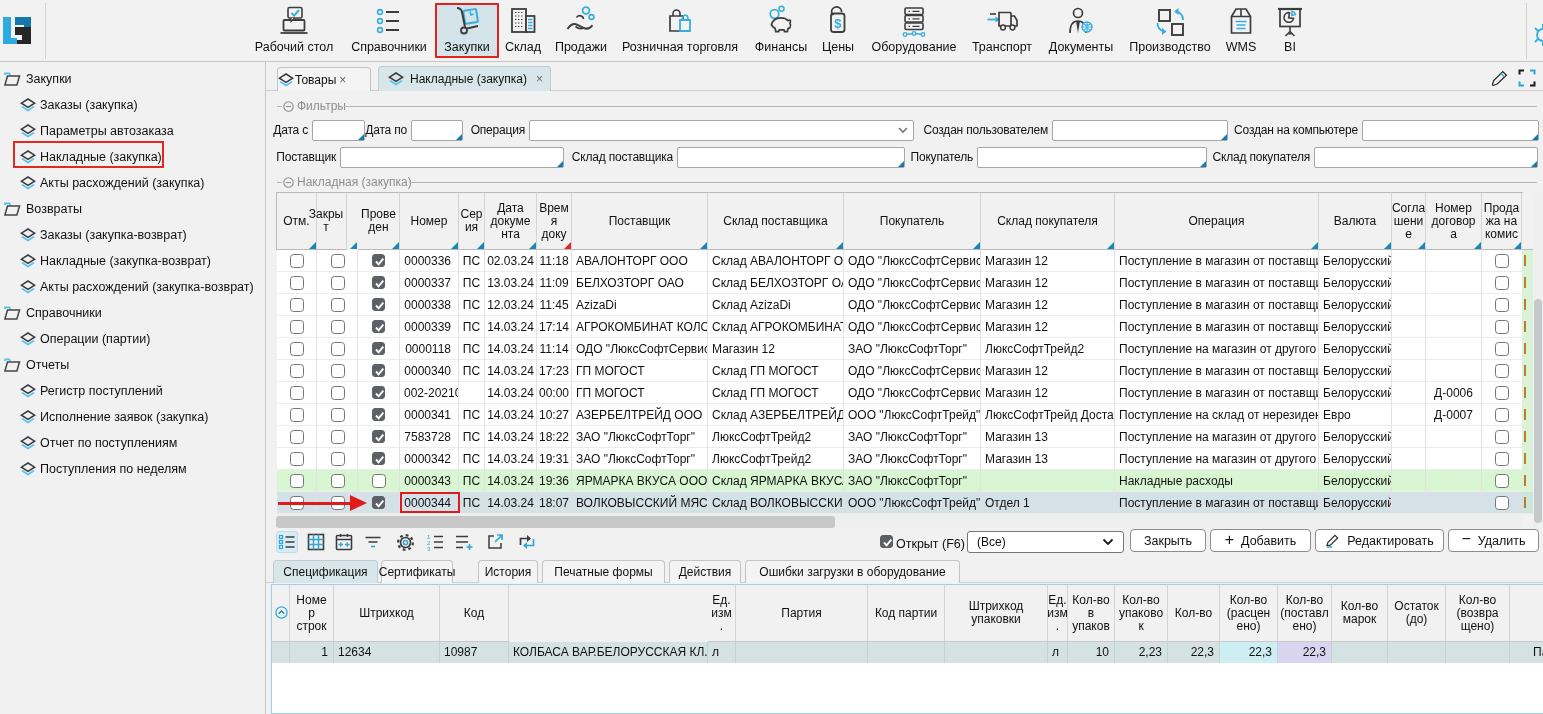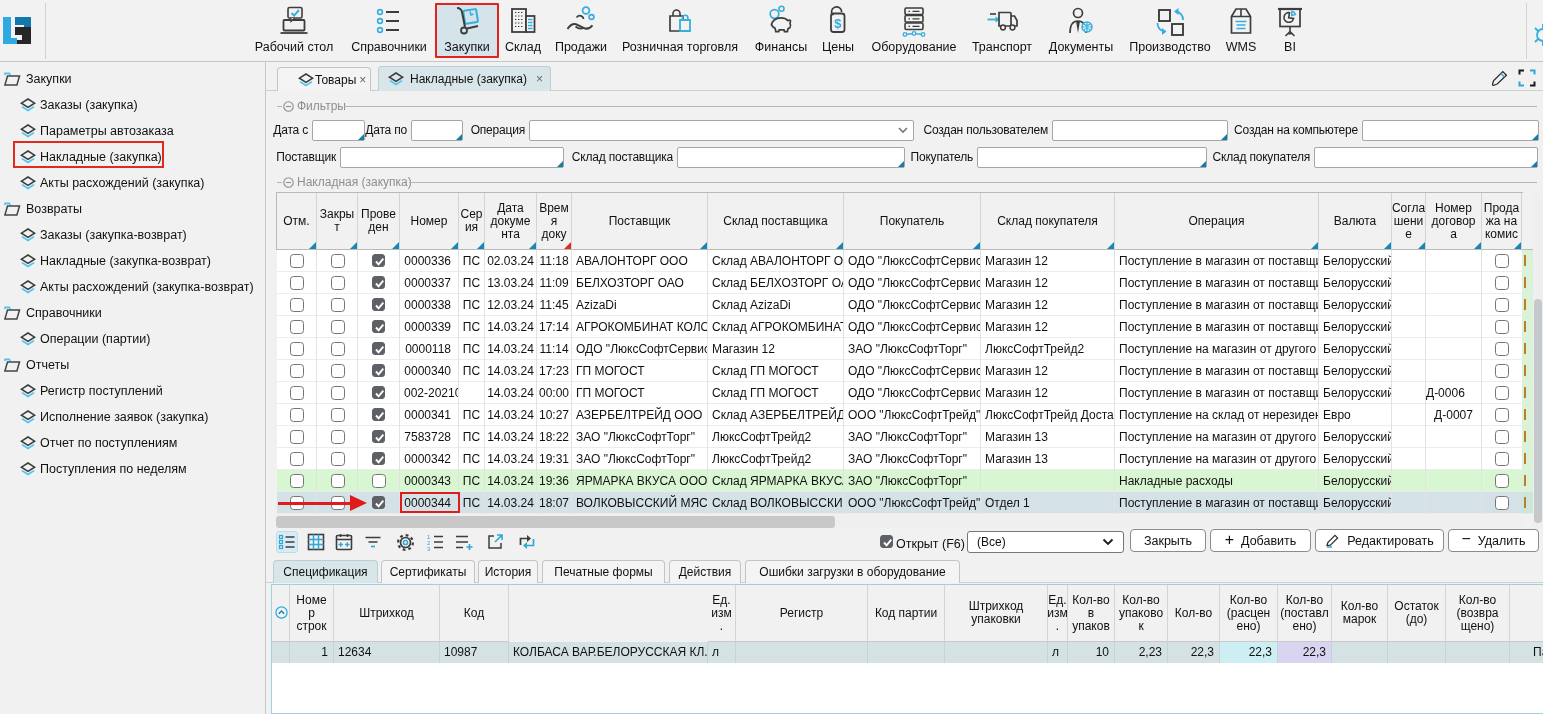--- a/index.html
+++ b/index.html
@@ -221,21 +221,21 @@
         <path d="M2 8.6 L8 12.4 14 8.6" stroke="#4ec3ef" stroke-width="1.7" fill="none"></path>
       </svg></div>
 <div class="lbl" style="left:40px;top:434.5px;font-size:12.5px;line-height:16px">Отчет по поступлениям</div>
 <div class="ab" style="left:20px;top:461.5px"><svg width="16" height="14" viewBox="0 0 16 14">
         <path d="M8 1 L14.6 5.2 8 9.4 1.4 5.2 Z" stroke="#3a3a3a" stroke-width="1.5" fill="none"></path>
         <path d="M2 8.6 L8 12.4 14 8.6" stroke="#4ec3ef" stroke-width="1.7" fill="none"></path>
       </svg></div>
 <div class="lbl" style="left:40px;top:460.5px;font-size:12.5px;line-height:16px">Поступления по неделям</div>
 <div class="ab" style="left:13px;top:141px;width:151px;height:27px;border:2.5px solid #e02b1e;background:transparent"></div>
 <div class="ab" style="left:266px;top:90px;width:1277px;height:1px;background:#cfcfcf"></div>
-<div class="tab" style="left:277px;top:67px;width:94px;height:24px;padding-left:20px;gap:1px">
+<div class="tab" style="left:277px;top:67px;width:94px;height:24px;padding-left:0;gap:1px">
       <svg width="16" height="14" viewBox="0 0 16 14">
         <path d="M8 1 L14.6 5.2 8 9.4 1.4 5.2 Z" stroke="#3a3a3a" stroke-width="1.5" fill="none"></path>
         <path d="M2 8.6 L8 12.4 14 8.6" stroke="#4ec3ef" stroke-width="1.7" fill="none"></path>
       </svg>
       <span>Товары</span>
       <span style="color:#666;margin-left:2px">×</span>
     </div>
 <div class="tab tabact" style="left:378px;top:66px;width:173px;height:25px;padding-left:9px;gap:6px">
       <svg width="16" height="14" viewBox="0 0 16 14">
         <path d="M8 1 L14.6 5.2 8 9.4 1.4 5.2 Z" stroke="#3a3a3a" stroke-width="1.5" fill="none"></path>
@@ -300,21 +300,21 @@
 <div class="ab" style="left:277px;top:182px;width:5px;height:1px;background:#b5b5b5"></div>
 <div class="ab" style="left:283px;top:177px"><svg width="11" height="11" viewBox="0 0 11 11">
         <circle cx="5.5" cy="5.5" r="4.7" stroke="#8e8e8e" stroke-width="1.1" fill="none"></circle>
         <path d="M3 5.5 h5" stroke="#8e8e8e" stroke-width="1.1"></path>
       </svg></div>
 <div class="gtxt" style="left:297px;top:175px;">Накладная (закупка)</div>
 <div class="ab" style="left:409px;top:182px;width:1128px;height:1px;background:#b5b5b5"></div>
 <div class="ab" style="left:276px;top:192px;width:1247px;height:58px;background:#f1f1f1;border:1px solid #b9b9b9;border-bottom:none"></div>
 <div class="hc" style="left:277px;top:193px;width:40px;height:57px">Отм.</div>
 <div class="grip" style="left:309px;top:242px"></div>
-<div class="hc" style="left:317px;top:193px;width:41px;height:57px">Закры<br>т</div>
+<div class="hc" style="left:306px;top:193px;width:41px;height:57px">Закры<br>т</div>
 <div class="grip" style="left:350px;top:242px"></div>
 <div class="hc" style="left:358px;top:193px;width:42px;height:57px">Прове<br>ден</div>
 <div class="grip" style="left:392px;top:242px"></div>
 <div class="hc" style="left:400px;top:193px;width:59px;height:57px">Номер</div>
 <div class="grip" style="left:451px;top:242px"></div>
 <div class="hc" style="left:459px;top:193px;width:26px;height:57px">Сер<br>ия</div>
 <div class="grip" style="left:477px;top:242px"></div>
 <div class="hc" style="left:485px;top:193px;width:52px;height:57px">Дата<br>докуме<br>нта</div>
 <div class="grip" style="left:529px;top:242px"></div>
 <div class="hc" style="left:537px;top:193px;width:35px;height:57px">Врем<br>я<br>доку</div>
@@ -566,21 +566,21 @@
 <div class="cb" style="left:1495px;top:386px"></div>
 <div class="cell" style="left:400px;top:382px;width:58px;height:22px;text-align:right;padding-left:4px;padding-right:7px">002-20210</div>
 <div class="cell" style="left:485px;top:382px;width:51px;height:22px;text-align:center;padding-left:0px;padding-right:0px">14.03.24</div>
 <div class="cell" style="left:537px;top:382px;width:34px;height:22px;text-align:center;padding-left:0px;padding-right:0px">00:00</div>
 <div class="cell" style="left:572px;top:382px;width:135px;height:22px;text-align:left;padding-left:4px;padding-right:7px">ГП МОГОСТ</div>
 <div class="cell" style="left:708px;top:382px;width:135px;height:22px;text-align:left;padding-left:4px;padding-right:7px">Склад ГП МОГОСТ</div>
 <div class="cell" style="left:844px;top:382px;width:136px;height:22px;text-align:left;padding-left:4px;padding-right:7px">ОДО "ЛюксСофтСервис</div>
 <div class="cell" style="left:981px;top:382px;width:133px;height:22px;text-align:left;padding-left:4px;padding-right:7px">Магазин 12</div>
 <div class="cell" style="left:1115px;top:382px;width:203px;height:22px;text-align:left;padding-left:4px;padding-right:7px">Поступление в магазин от поставщи</div>
 <div class="cell" style="left:1319px;top:382px;width:72px;height:22px;text-align:left;padding-left:4px;padding-right:7px">Белорусский</div>
-<div class="cell" style="left:1426px;top:382px;width:55px;height:22px;text-align:left;padding-left:0px;padding-right:0px">Д-0006</div>
+<div class="cell" style="left:1426px;top:382px;width:55px;height:22px;text-align:center;padding-left:0px;padding-right:0px">Д-0006</div>
 <div class="ab" style="left:1522px;top:382px;width:11px;height:22px;background:#daf3d6;border-bottom:1px solid #e4ece4"></div>
 <div class="ab" style="left:1523.5px;top:387px;width:2px;height:11px;background:#bc7e2e"></div>
 <div class="ab" style="left:277px;top:404px;width:1245px;height:22px;background:#fff;border-bottom:1px solid #ececec"></div>
 <div class="ab" style="left:316px;top:404px;width:1px;height:22px;background:#e2e2e2"></div>
 <div class="ab" style="left:357px;top:404px;width:1px;height:22px;background:#e2e2e2"></div>
 <div class="ab" style="left:399px;top:404px;width:1px;height:22px;background:#e2e2e2"></div>
 <div class="ab" style="left:458px;top:404px;width:1px;height:22px;background:#e2e2e2"></div>
 <div class="ab" style="left:484px;top:404px;width:1px;height:22px;background:#e2e2e2"></div>
 <div class="ab" style="left:536px;top:404px;width:1px;height:22px;background:#e2e2e2"></div>
 <div class="ab" style="left:571px;top:404px;width:1px;height:22px;background:#e2e2e2"></div>
@@ -824,33 +824,33 @@
     </svg>
 <div class="btn" style="left:1130px;top:529px;width:76px;height:23px">Закрыть</div>
 <div class="btn" style="left:1210px;top:529px;width:101px;height:23px"><span style="font-size:16px;font-weight:400;margin-top:-2px">+</span>Добавить</div>
 <div class="btn" style="left:1315px;top:529px;width:129px;height:23px"><svg width="15" height="15" viewBox="0 0 15 15">
         <path d="M2 12.5 l0.8 -3 L10 2.3 l2.6 2.6 -7.2 7.2 z" stroke="#333" stroke-width="1.3" fill="none"></path>
         <path d="M2 14 h5" stroke="#2fa8d5" stroke-width="1.5"></path>
       </svg>Редактировать</div>
 <div class="btn" style="left:1448px;top:529px;width:91px;height:23px"><span style="font-size:16px;margin-top:-3px">−</span>Удалить</div>
 <div class="ab" style="left:266px;top:582px;width:1277px;height:1px;background:#cfcfcf"></div>
 <div class="tab tabact" style="left:273px;top:560px;width:105px;height:23px;justify-content:center">Спецификация</div>
-<div class="tab" style="left:381px;top:560px;width:94px;height:23px;justify-content:center">Сертификаты</div>
+<div class="tab" style="left:381px;top:560px;width:72px;height:23px;justify-content:center">Сертификаты</div>
 <div class="tab" style="left:478px;top:560px;width:60px;height:23px;justify-content:center">История</div>
 <div class="tab" style="left:542px;top:560px;width:123px;height:23px;justify-content:center">Печатные формы</div>
 <div class="tab" style="left:669px;top:560px;width:72px;height:23px;justify-content:center">Действия</div>
 <div class="tab" style="left:745px;top:560px;width:215px;height:23px;justify-content:center">Ошибки загрузки в оборудование</div>
 <div class="ab" style="left:271px;top:584px;width:1272px;height:130px;background:#fff;border:1px solid #9fcfe2;border-right:none"></div>
 <div class="ab" style="left:272px;top:585px;width:1271px;height:57px;background:#f1f1f1"></div>
 <div class="hc" style="left:271px;top:585px;width:19px;height:57px;border-bottom-color:#c9c9c9"></div>
 <div class="hc" style="left:290px;top:585px;width:44px;height:57px;border-bottom-color:#c9c9c9">Номе<br>р<br>строк</div>
 <div class="hc" style="left:334px;top:585px;width:106px;height:57px;border-bottom-color:#c9c9c9">Штрихкод</div>
 <div class="hc" style="left:440px;top:585px;width:69px;height:57px;border-bottom-color:#c9c9c9">Код</div>
 <div class="hc" style="left:708px;top:585px;width:28px;height:57px;border-bottom-color:#c9c9c9">Ед.<br>изм<br>.</div>
-<div class="hc" style="left:736px;top:585px;width:132px;height:57px;border-bottom-color:#c9c9c9">Регистр</div>
+<div class="hc" style="left:736px;top:585px;width:132px;height:57px;border-bottom-color:#c9c9c9">Партия</div>
 <div class="hc" style="left:868px;top:585px;width:77px;height:57px;border-bottom-color:#c9c9c9">Код партии</div>
 <div class="hc" style="left:945px;top:585px;width:103px;height:57px;border-bottom-color:#c9c9c9">Штрихкод<br>упаковки</div>
 <div class="hc" style="left:1048px;top:585px;width:20px;height:57px;border-bottom-color:#c9c9c9">Ед.<br>изм<br>.</div>
 <div class="hc" style="left:1068px;top:585px;width:47px;height:57px;border-bottom-color:#c9c9c9">Кол-во<br>в<br>упаков</div>
 <div class="hc" style="left:1115px;top:585px;width:53px;height:57px;border-bottom-color:#c9c9c9">Кол-во<br>упаково<br>к</div>
 <div class="hc" style="left:1168px;top:585px;width:52px;height:57px;border-bottom-color:#c9c9c9">Кол-во</div>
 <div class="hc" style="left:1220px;top:585px;width:58px;height:57px;border-bottom-color:#c9c9c9">Кол-во<br>(расцен<br>ено)</div>
 <div class="hc" style="left:1278px;top:585px;width:54px;height:57px;border-bottom-color:#c9c9c9">Кол-во<br>(поставл<br>ено)</div>
 <div class="hc" style="left:1332px;top:585px;width:56px;height:57px;border-bottom-color:#c9c9c9">Кол-во<br>марок</div>
 <div class="hc" style="left:1388px;top:585px;width:58px;height:57px;border-bottom-color:#c9c9c9">Остаток<br>(до)</div>

